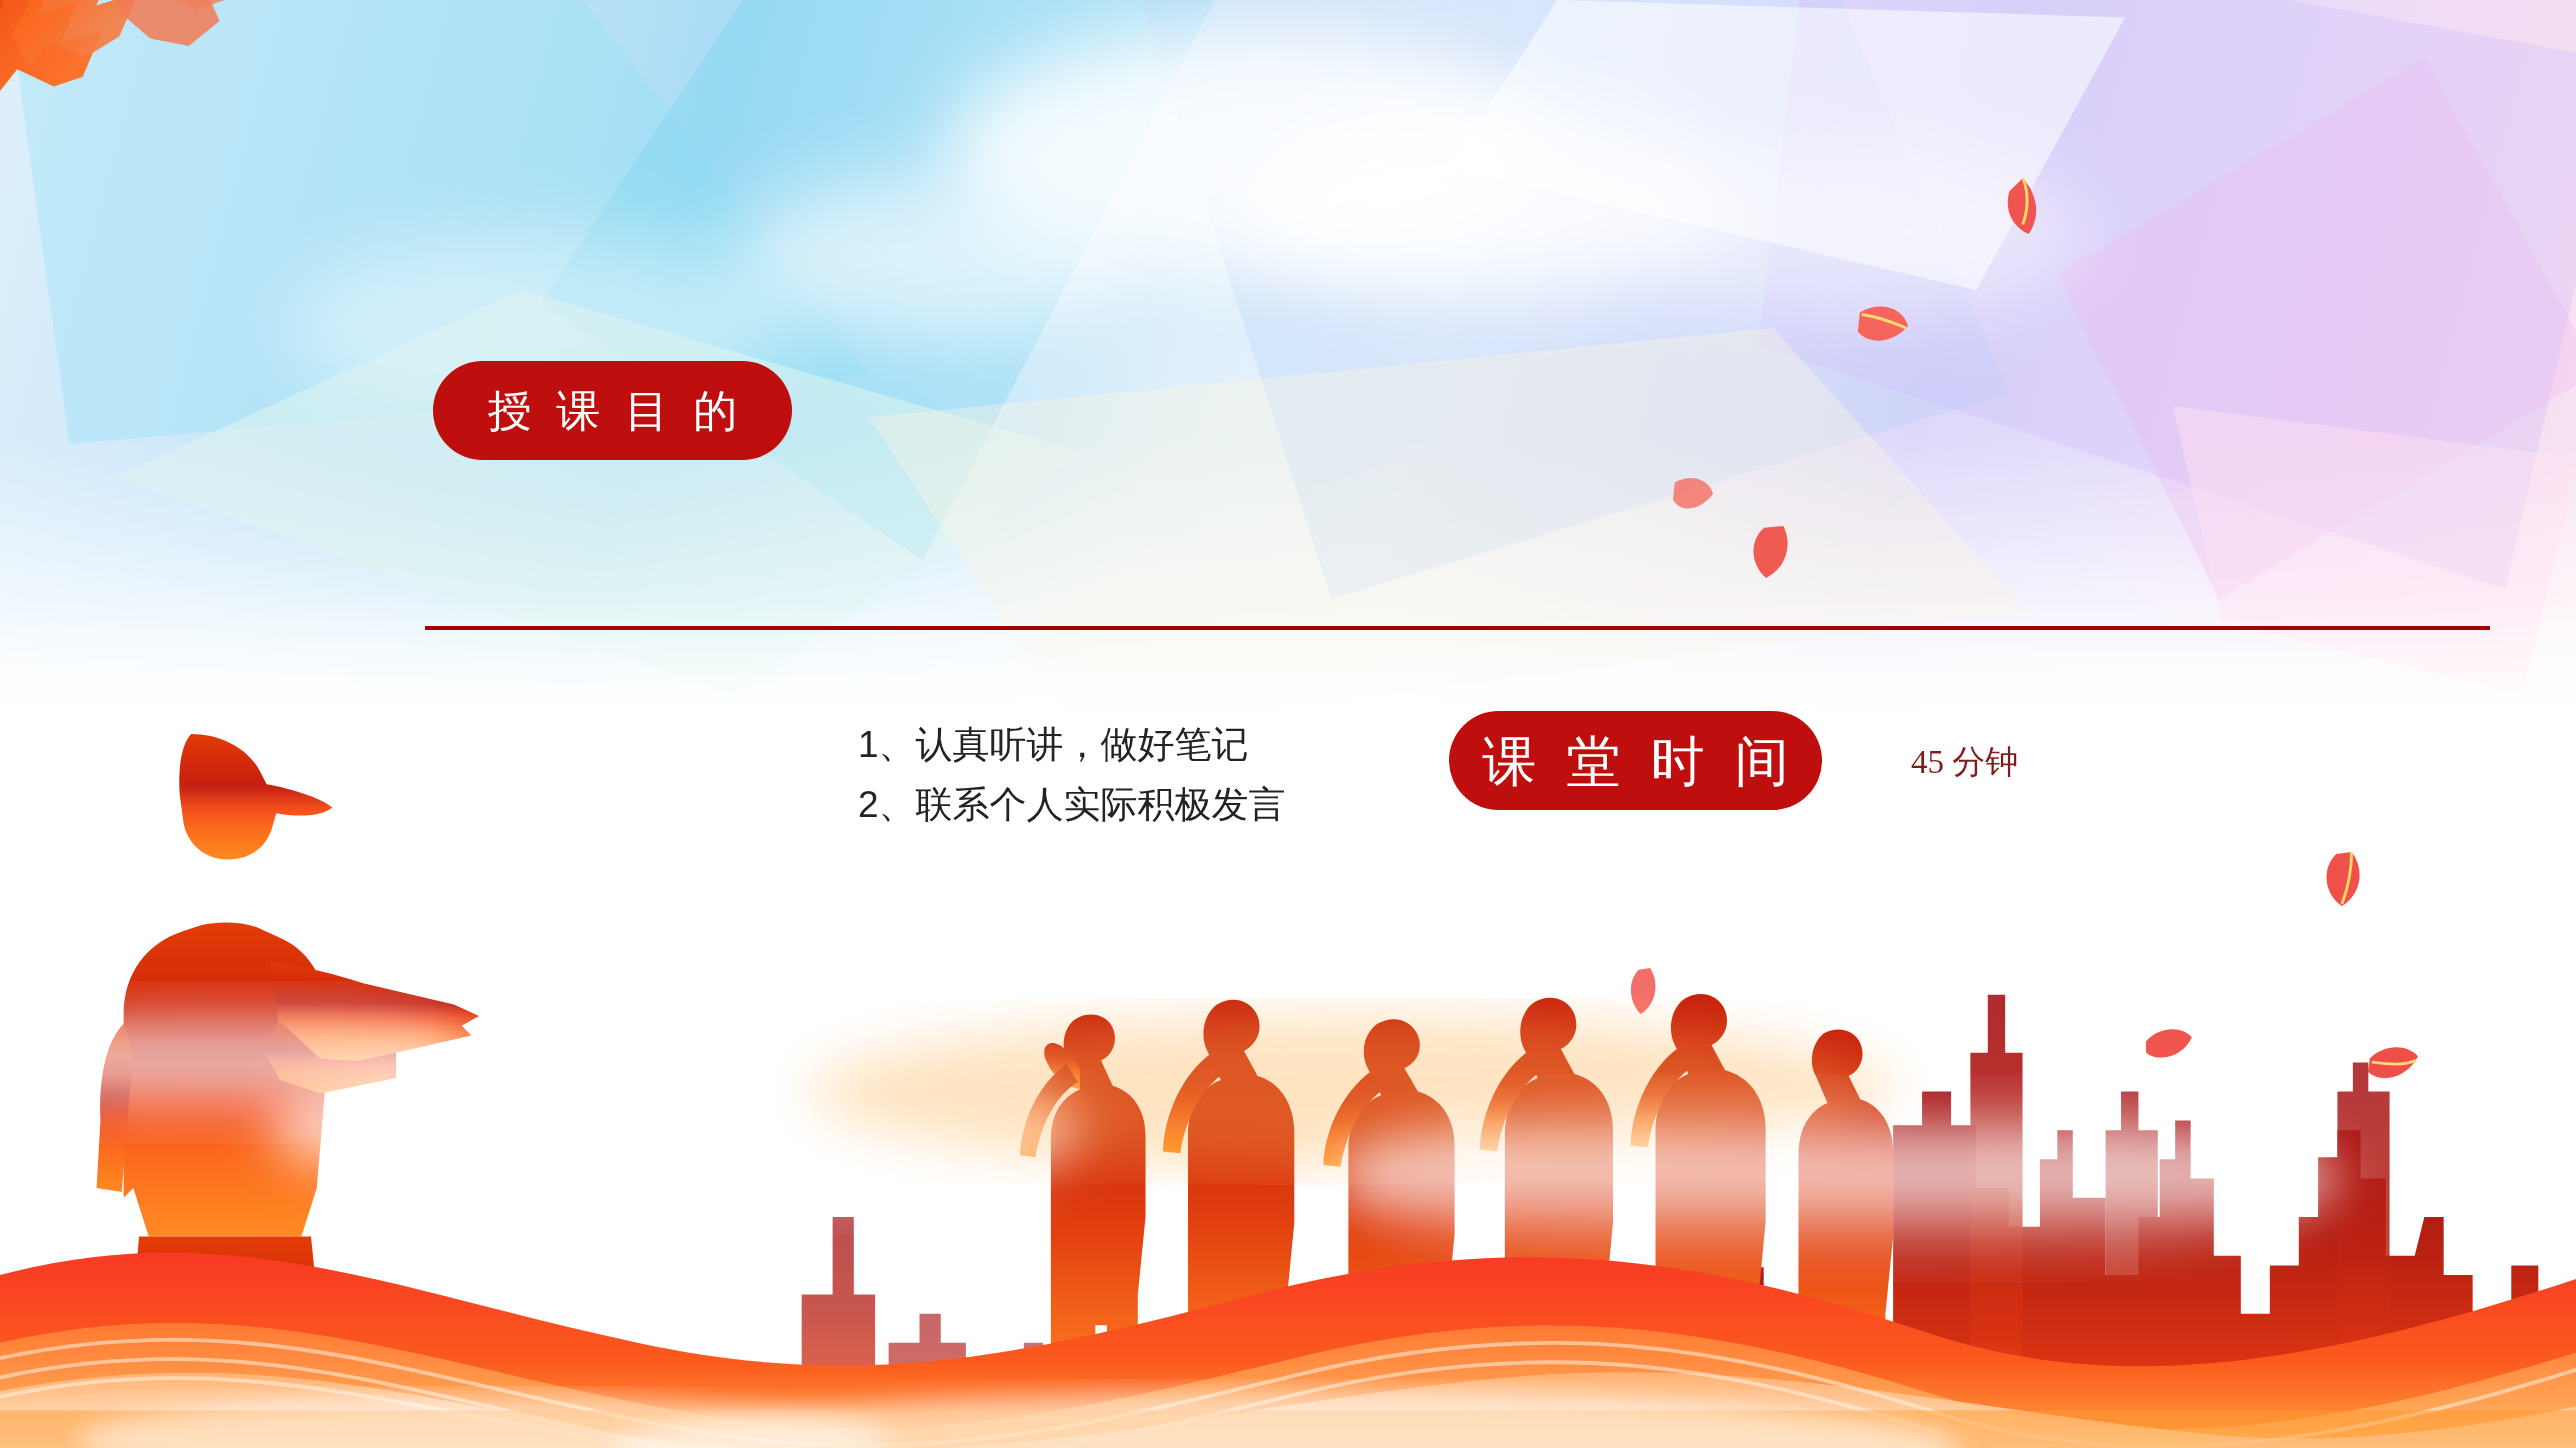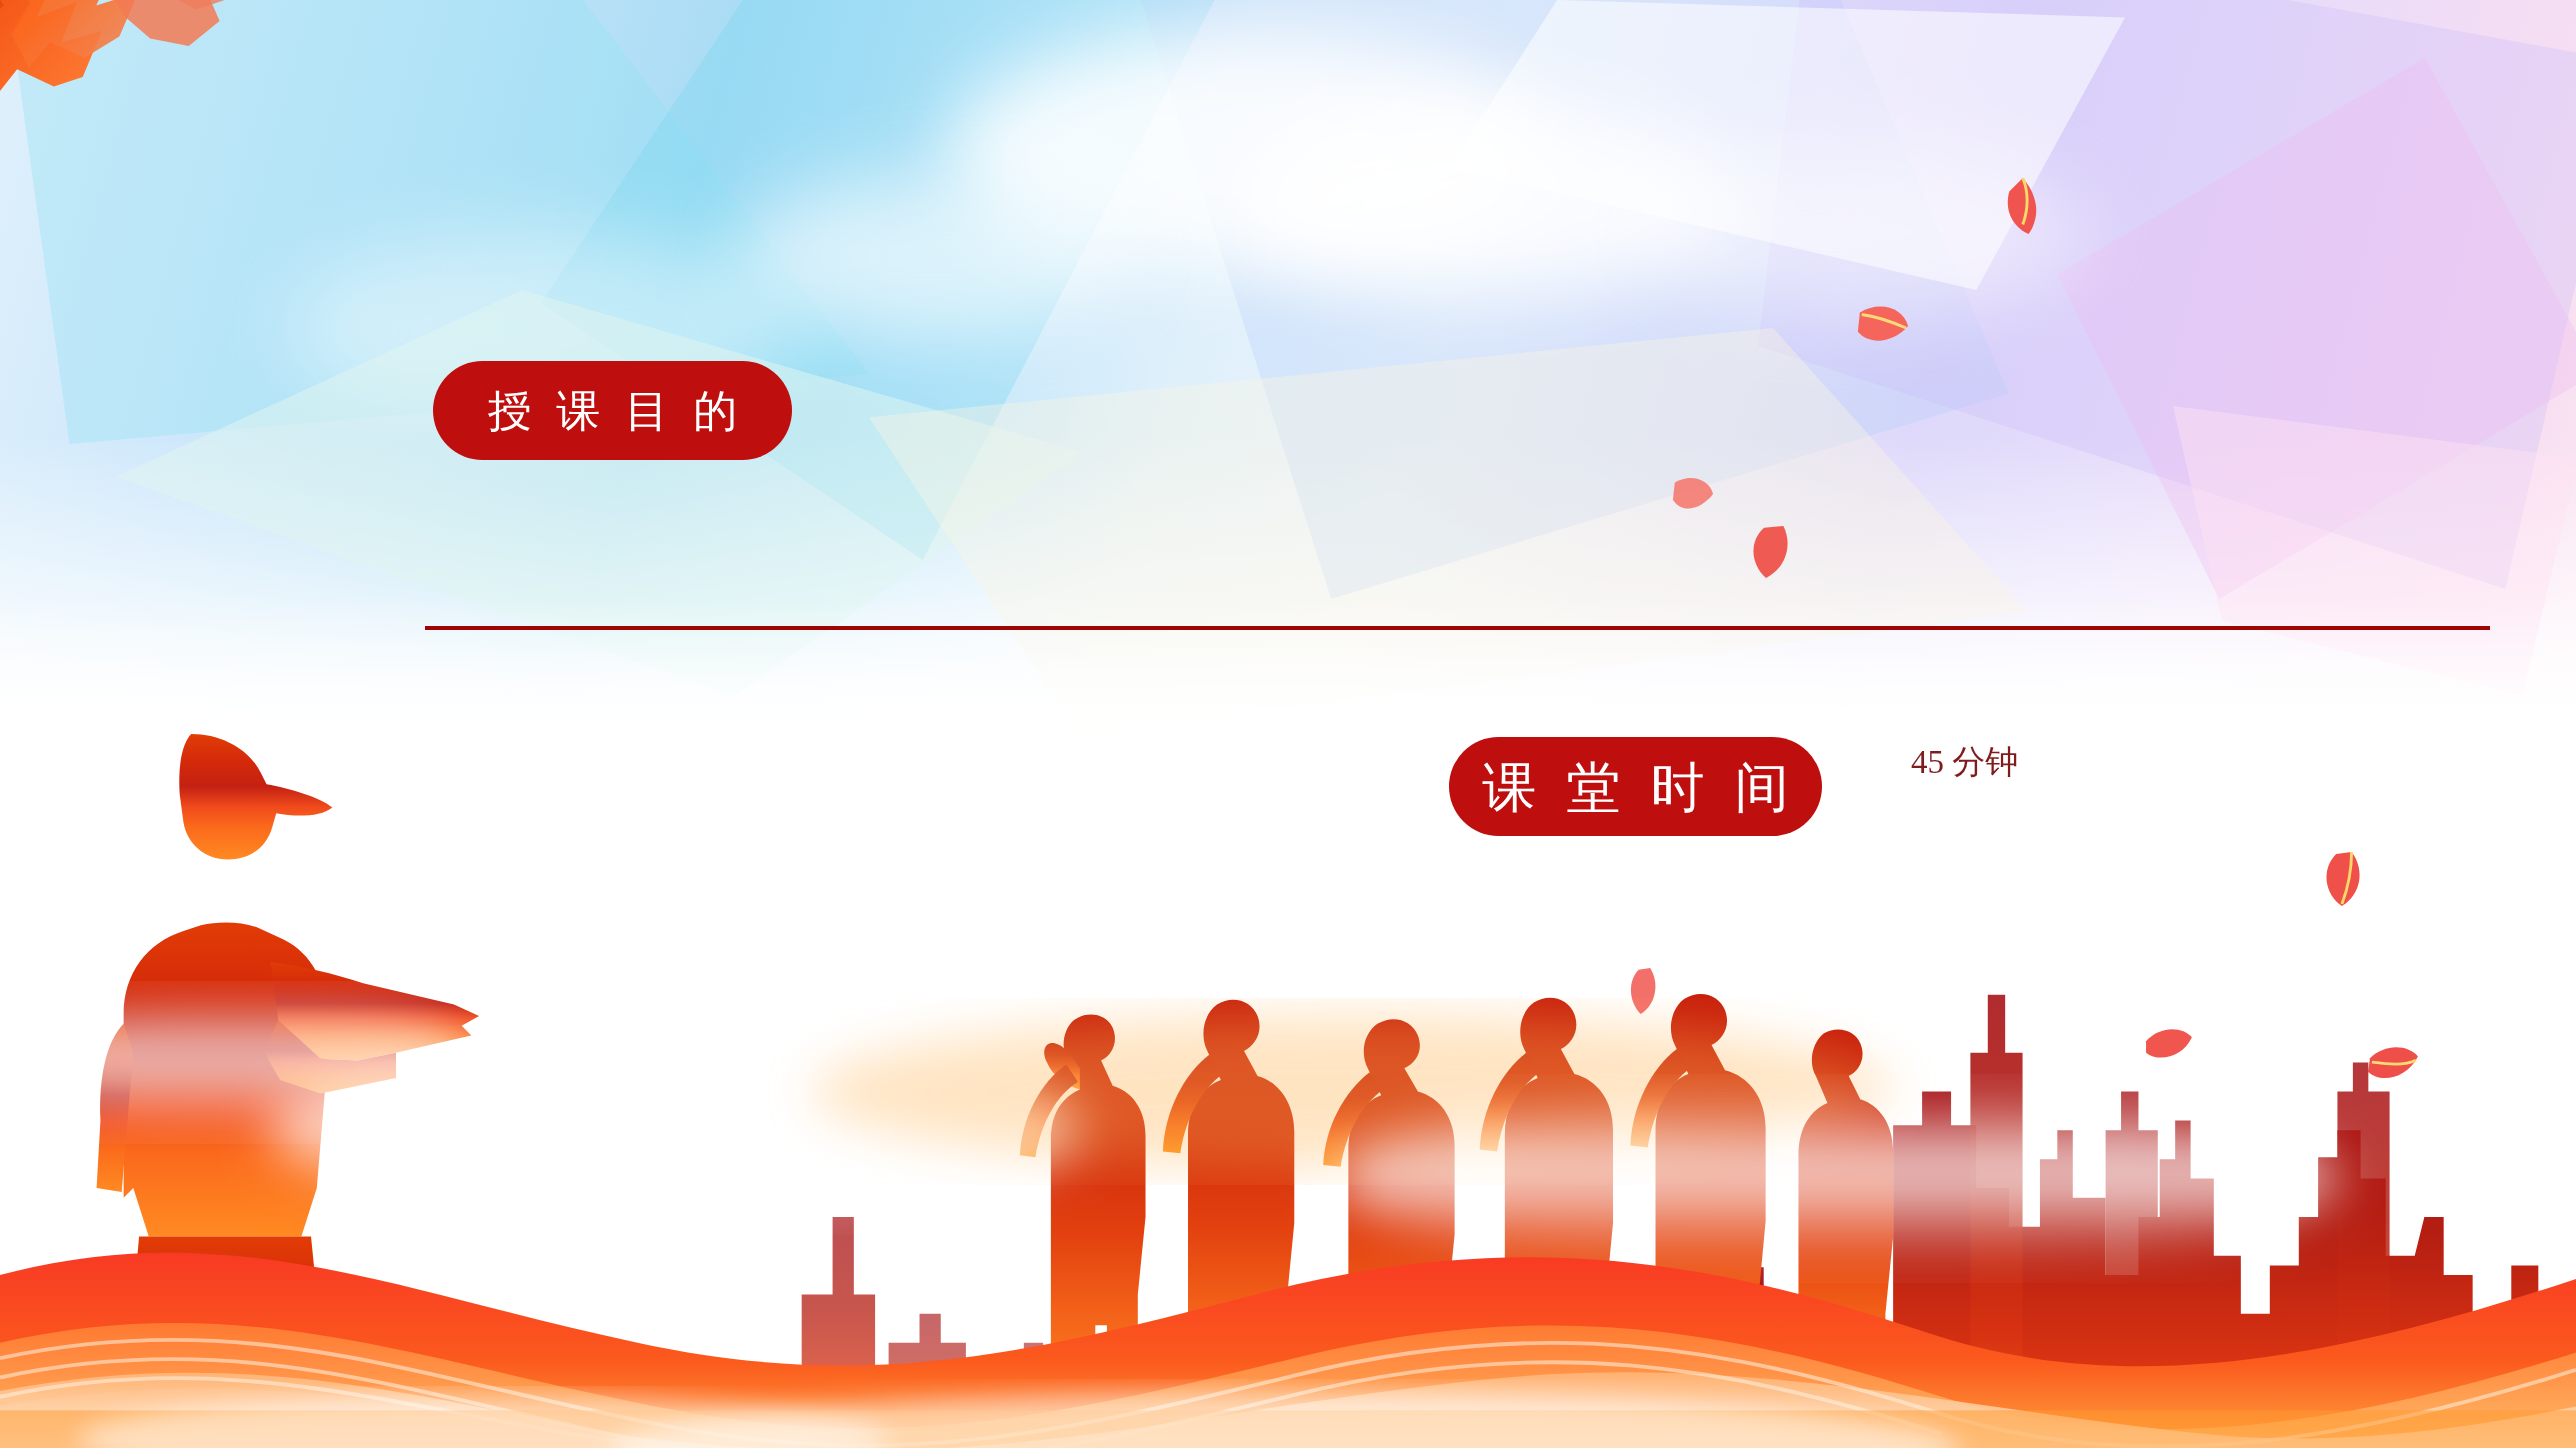--- a/index.html
+++ b/index.html
@@ -88,21 +88,21 @@
     border-radius:965px;
     font-family:"Liberation Sans","DejaVu Sans",sans-serif;
     font-weight:400;
     letter-spacing:.14em;
     text-indent:.14em;
     white-space:nowrap;
     line-height:1;
   }
   #badge-purpose{left:433px;top:361px;width:359px;height:99px;font-size:44px;}
   #badge-require{left:451px;top:722px;width:361px;height:96px;font-size:54px;}
-  #badge-time{left:1449px;top:711px;width:373px;height:99px;font-size:54px;margin-top:26px;}
+  #badge-time{left:1449px;top:711px;width:373px;height:99px;font-size:54px;}
 
   .para{
     position:absolute;left:875px;top:325px;width:1603px;
     font-size:41px;line-height:74px;color:#1b1b1b;
     font-family:"Liberation Sans","DejaVu Sans",sans-serif;
     text-align:justify;text-justify:inter-character;
     text-indent:2em;
     letter-spacing:.01em;
   }
 
@@ -398,19 +398,23 @@
       <ellipse cx="500" cy="790" rx="420" ry="46" fill="#ffffff" opacity=".5" filter="url(#soft)"></ellipse>
     </svg>
   </div>
 
   <div class="badge" id="badge-purpose">授 课 目 的</div>
 
 
   <div class="divider"></div>
 
 
+  <div class="req-list">
+    <div>1、认真听讲，做好笔记</div>
+    <div>2、联系个人实际积极发言</div>
+  </div>
 
   <div class="badge" id="badge-time">课 堂 时 间</div>
 
   <div class="time-value">45 分钟</div>
 
 </div>
 
 
 </body></html>

